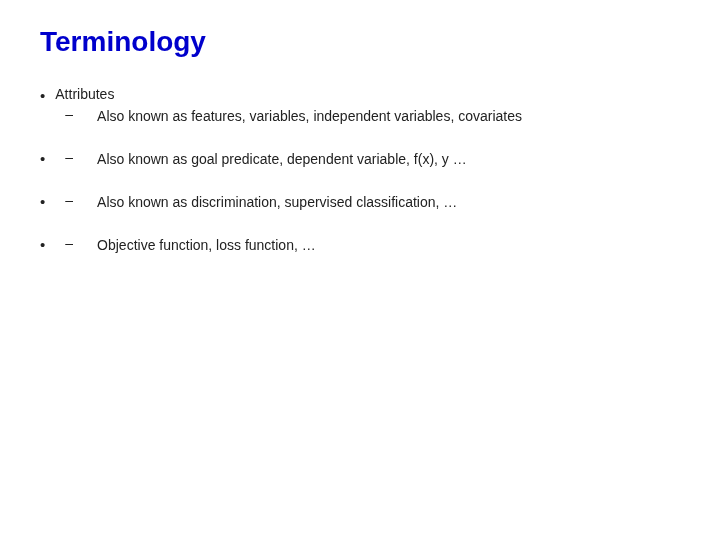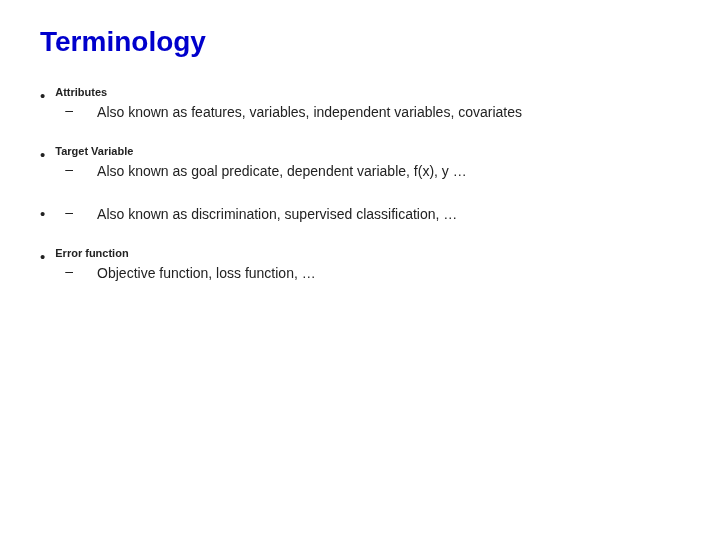--- a/index.html
+++ b/index.html
@@ -50,22 +50,22 @@
       margin-right: 10px;
       margin-top: 1px;
       flex-shrink: 0;
     }
 
     .term-content {
       flex: 1;
     }
 
     .term-title {
-      font-weight: bold;
-      font-size: 11px;
+      font-weight: normal;
+      font-size: 14px;
       margin-bottom: 4px;
     }
 
     .term-sub {
       list-style: none;
       padding-left: 10px;
     }
 
     .term-sub li {
       display: flex;
@@ -101,21 +101,20 @@
             <li>
               <span class="dash">–</span>
               <span class="sub-text">Also known as features, variables, independent variables, covariates</span>
             </li>
           </ul>
         </div>
       </li>
       <li>
         <span class="bullet">•</span>
         <div class="term-content">
-          <div class="term-title">Target Variable</div>
           <ul class="term-sub">
             <li>
               <span class="dash">–</span>
               <span class="sub-text">Also known as goal predicate, dependent variable, f(x), y …</span>
             </li>
           </ul>
         </div>
       </li>
       <li>
         <span class="bullet">•</span>
@@ -124,21 +123,20 @@
             <li>
               <span class="dash">–</span>
               <span class="sub-text">Also known as discrimination, supervised classification, …</span>
             </li>
           </ul>
         </div>
       </li>
       <li>
         <span class="bullet">•</span>
         <div class="term-content">
-          <div class="term-title">Error function</div>
           <ul class="term-sub">
             <li>
               <span class="dash">–</span>
               <span class="sub-text">Objective function, loss function, …</span>
             </li>
           </ul>
         </div>
       </li>
     </ul>
 </div>

